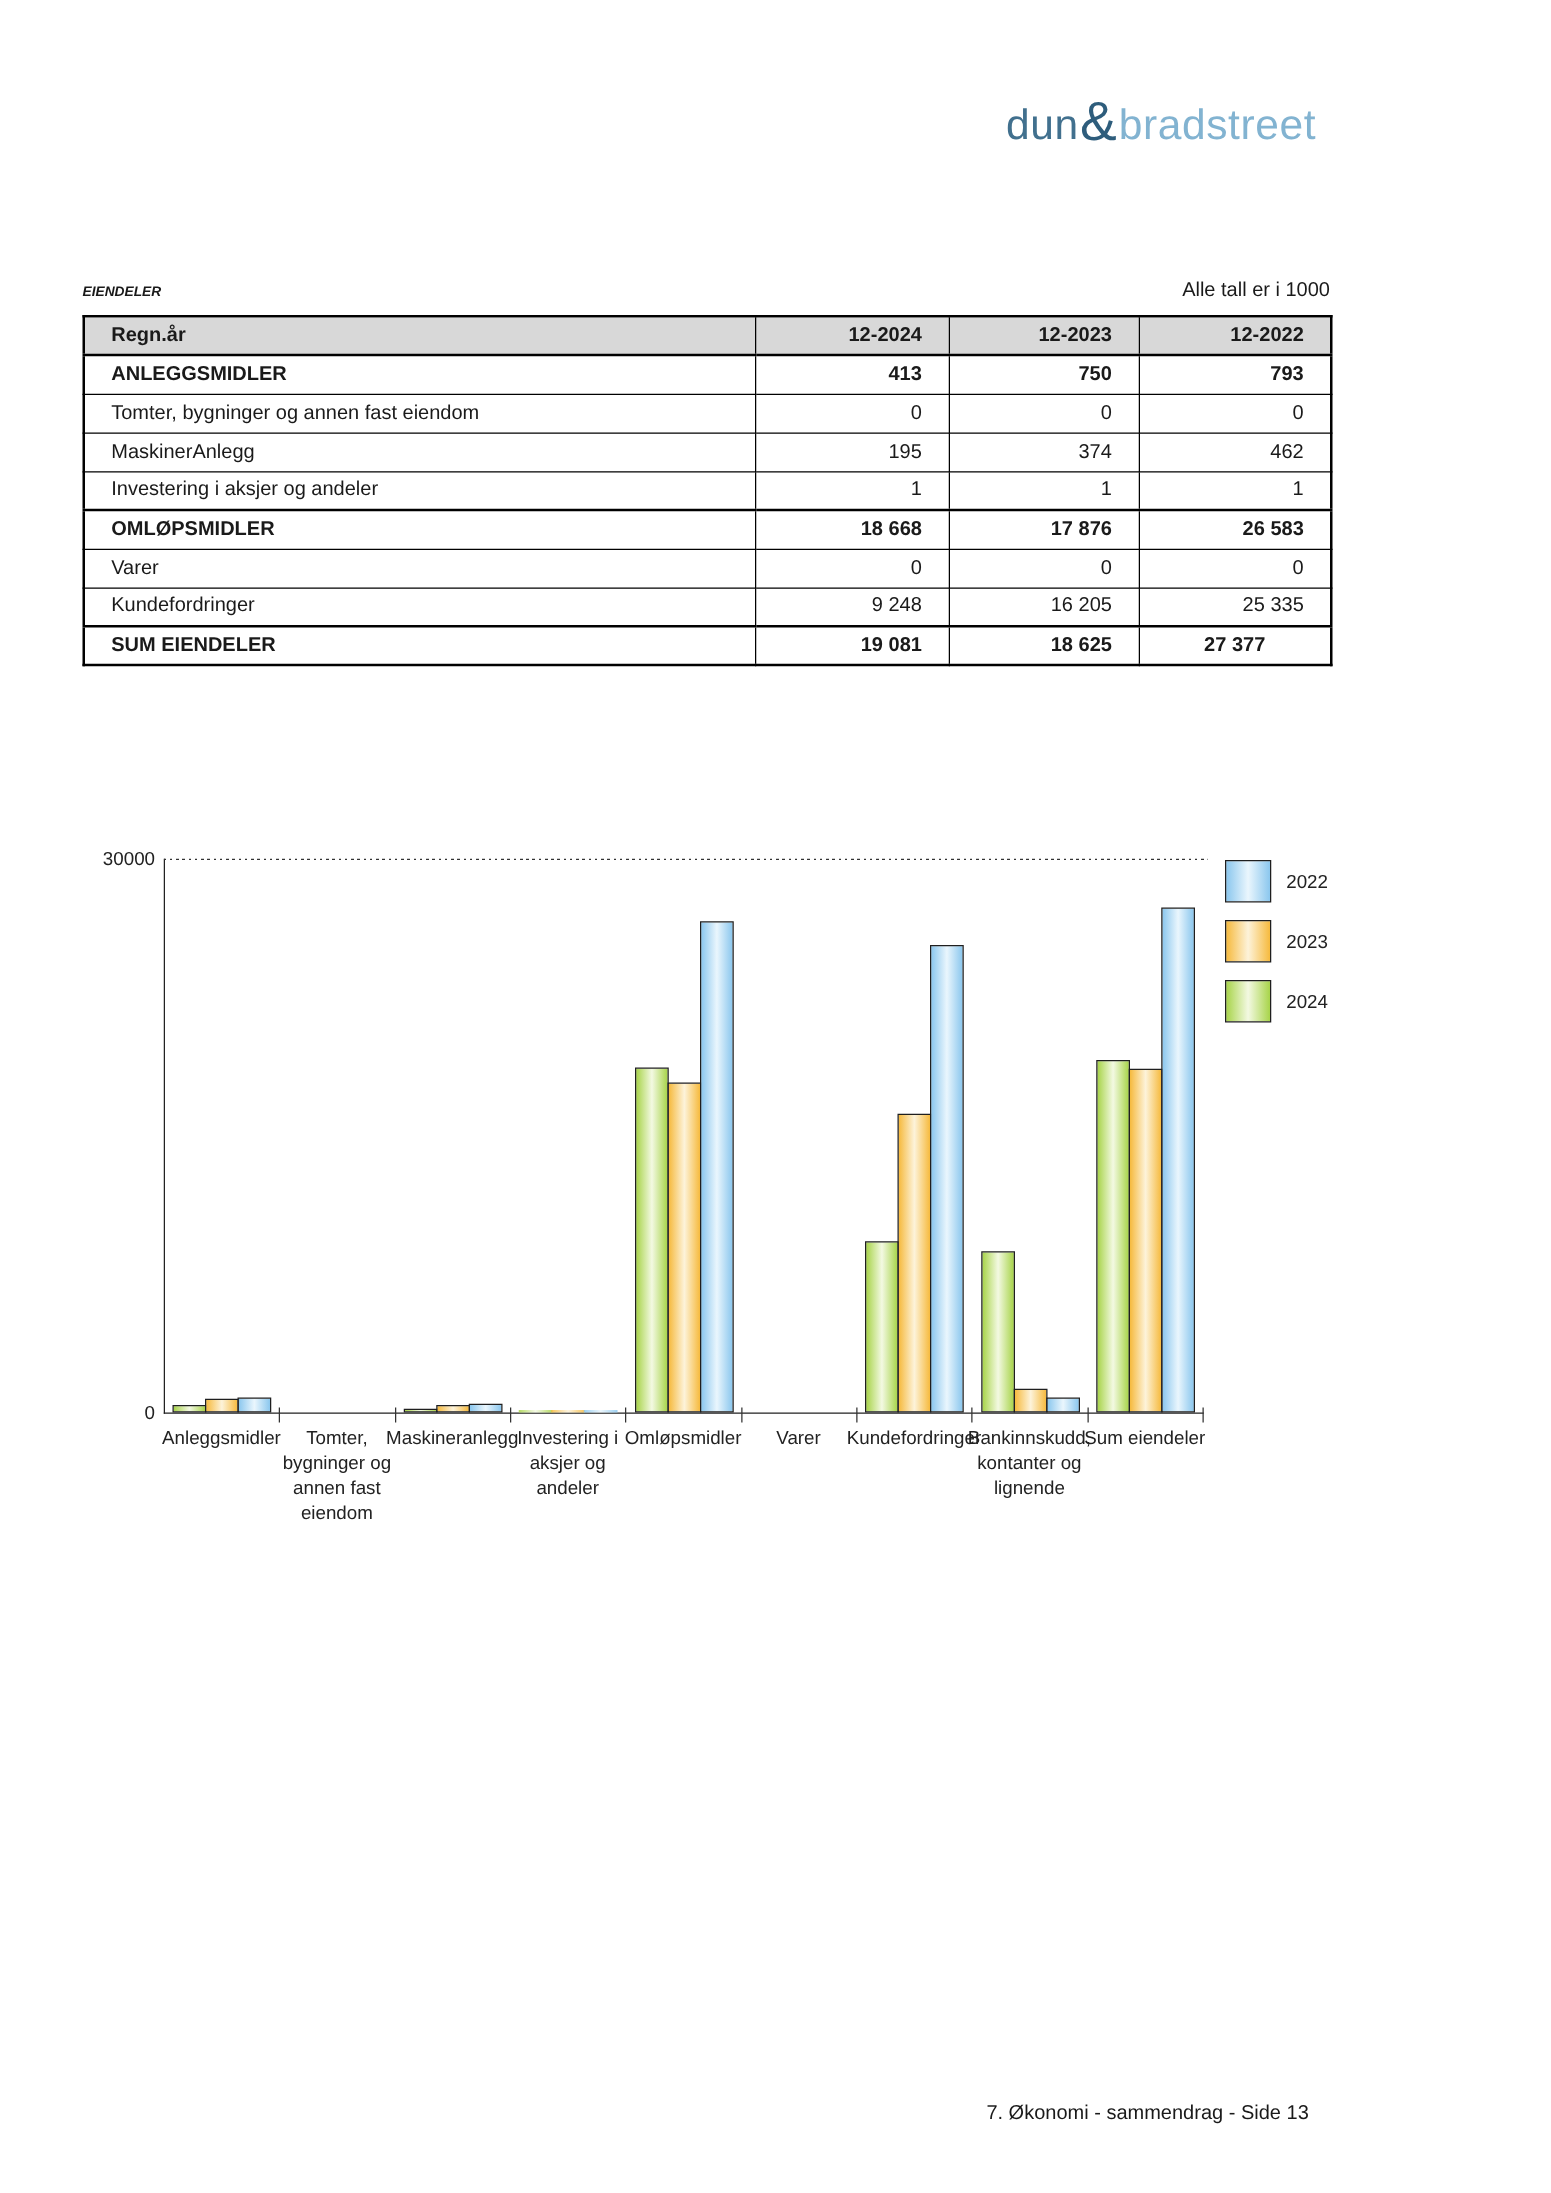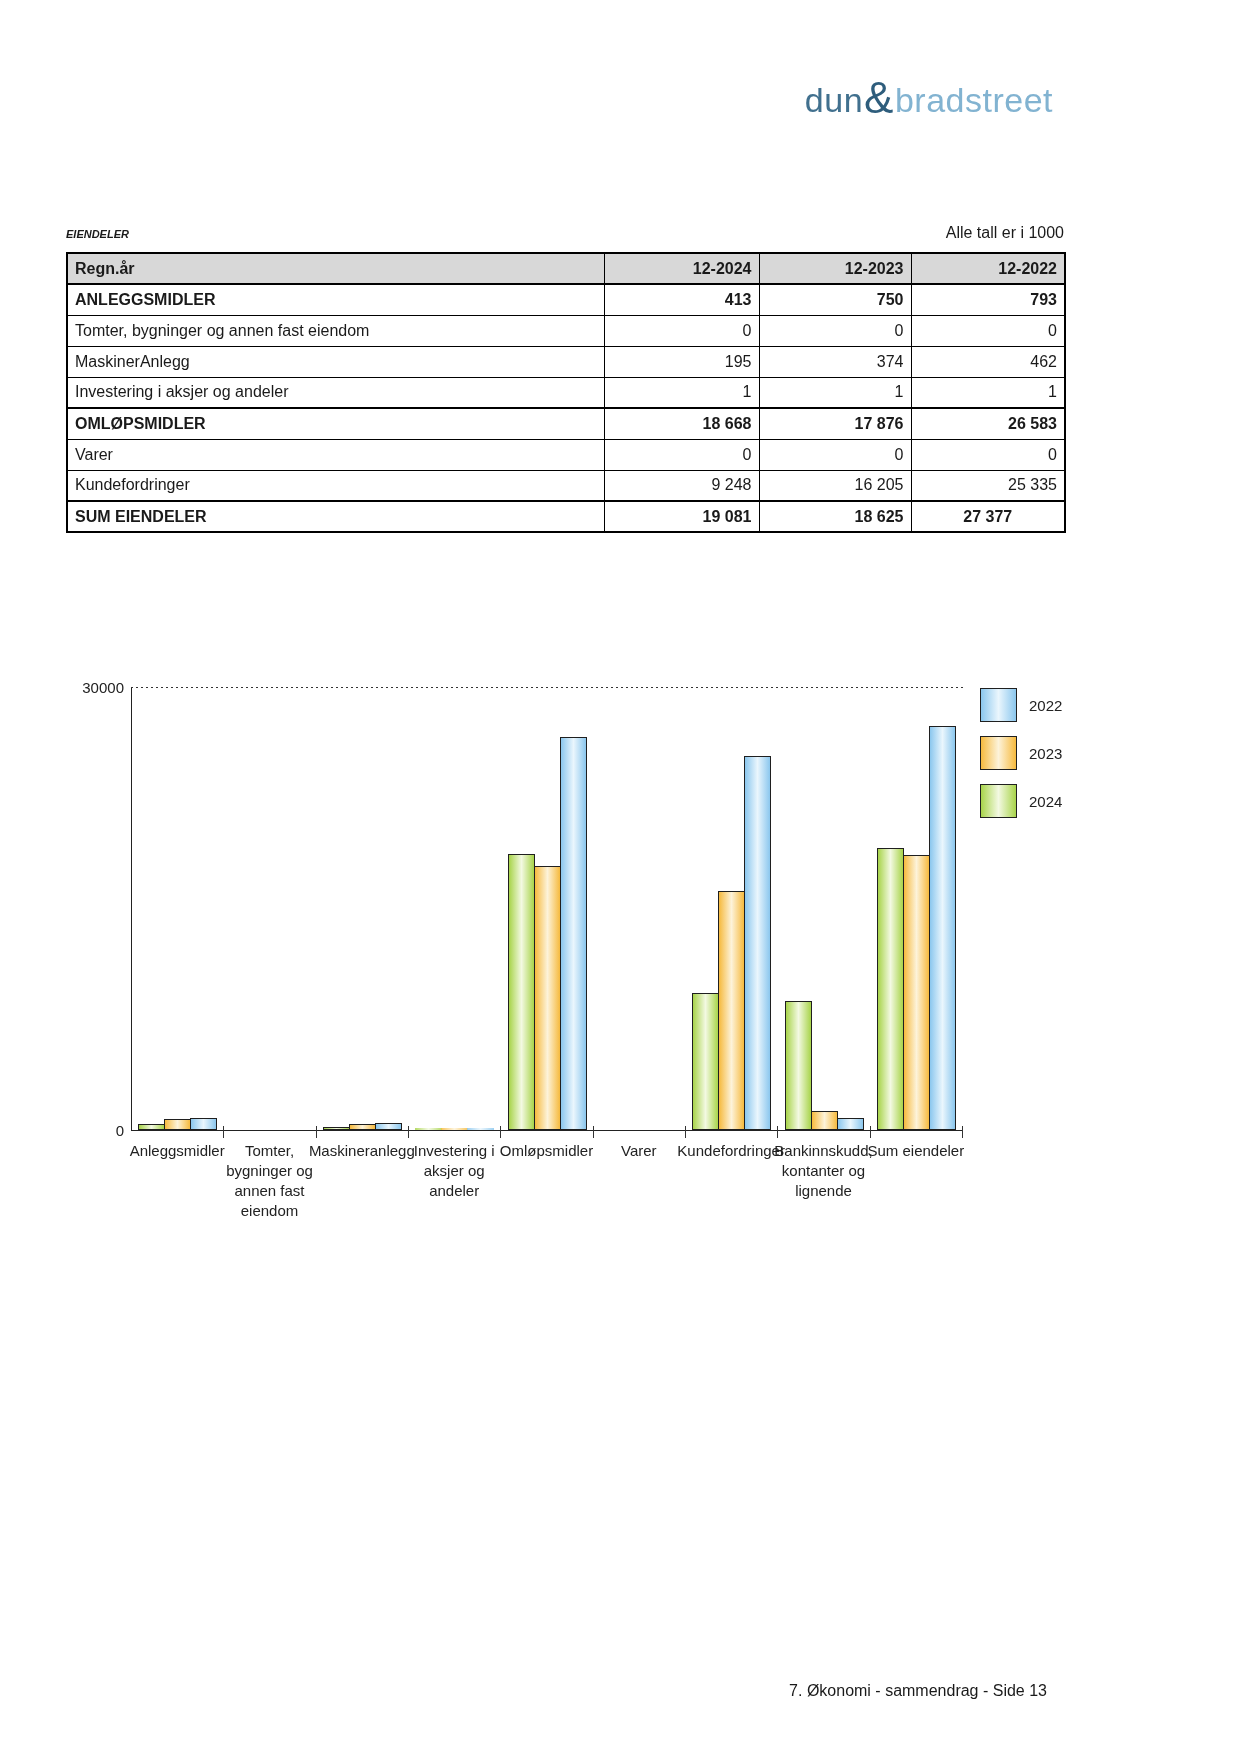--- a/index.html
+++ b/index.html
@@ -18,21 +18,21 @@
   
   .section-head { position:absolute; left:66px; top:224px; width:998px; display:flex; justify-content:space-between; align-items:baseline; }
   .section-title { font-size:11px; font-weight:bold;font-style:italic; }
   .unit-note { font-size:16px; }
 
   
   table.assets { position:absolute; left:66px; top:252px; width:998px; border-collapse:collapse; table-layout:fixed; }
   table.assets { border:2px solid #000; }
   table.assets th, table.assets td {
     border:1px solid #000; height:31px; font-size:16px; vertical-align:middle;
-    padding:0 7px; overflow:hidden; white-space:nowrap;
+    padding:0 21px; overflow:hidden; white-space:nowrap;
   }
   table.assets col.c0 { width:537px; }
   table.assets col.c1 { width:155px; }
   table.assets col.c2 { width:152px; }
   table.assets col.c3 { width:154px; }
   table.assets thead th { background:#d8d8d8; font-weight:bold; text-align:right; border-bottom:2px solid #000; }
   table.assets thead th:first-child { text-align:left; }
   table.assets td { text-align:right; }
   table.assets td.lbl { text-align:left; }
   table.assets tr.section td { font-weight:bold; border-top:2px solid #000; }

